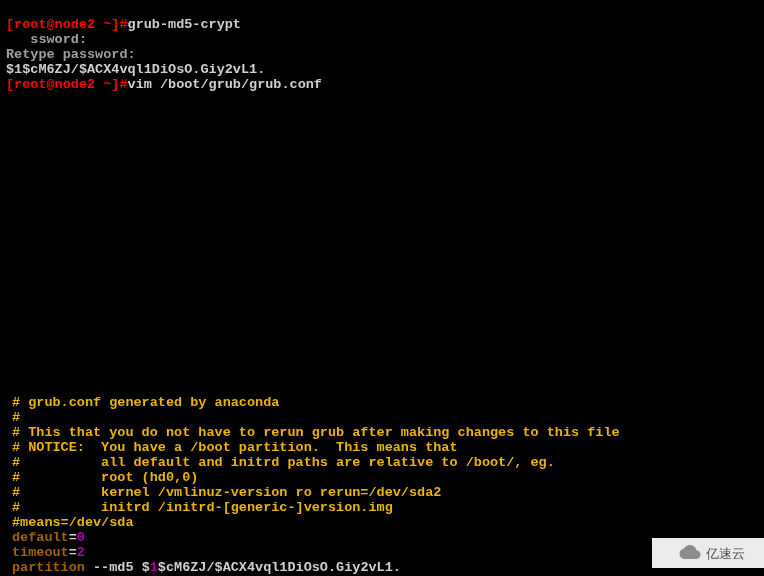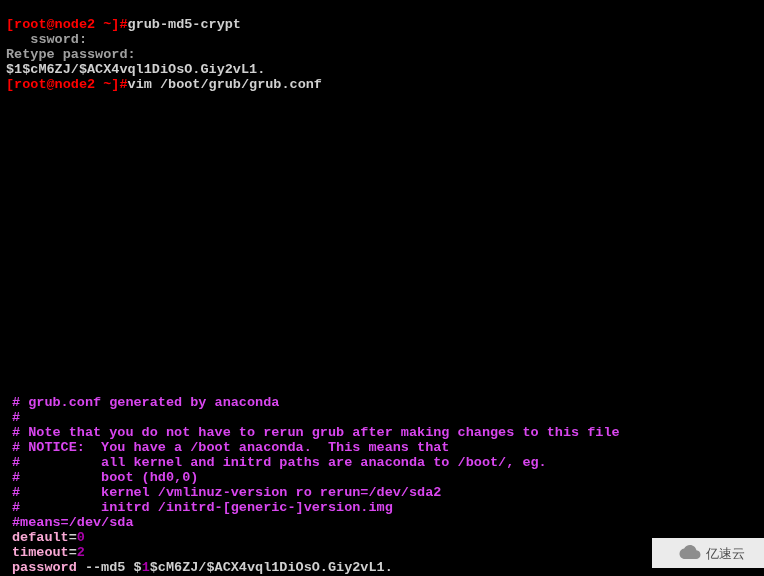--- a/index.html
+++ b/index.html
@@ -18,22 +18,22 @@
       position: relative;
     }
     .terminal {
       padding: 2px 6px;
       white-space: pre;
       font-weight: bold;
     }
     .prompt-red { color: #ff0000; }
     .white { color: #d0d0d0; }
     .gray { color: #a0a0a0; }
-    .cyan { color: #d946ef; }
-    .brown { color: #f9a8d4; }
+    .cyan { color: #eab308; }
+    .brown { color: #a16207; }
     .orange { color: #dd7700; }
     .magenta { color: #aa00aa; }
     .section-top {
       padding-bottom: 0;
     }
     .section-bottom {
       position: absolute;
       top: 378px;
       left: 6px;
     }
@@ -70,30 +70,30 @@
 <span class="prompt-red">[root@node2 ~]#</span><span class="white">grub-md5-crypt</span>
 <span class="gray">   ssword:</span>
 <span class="gray">Retype password:</span>
 <span class="white">$1$cM6ZJ/$ACX4vql1DiOsO.Giy2vL1.</span>
 <span class="prompt-red">[root@node2 ~]#</span><span class="white">vim /boot/grub/grub.conf</span>
 </div>
 
 <div class="terminal section-bottom">
 <span class="cyan"># grub.conf generated by anaconda</span>
 <span class="cyan">#</span>
-<span class="cyan"># Note that you do not have to rerun grub after making changes to this file</span>
-<span class="cyan"># NOTICE:  You have a /boot anaconda.  This means that</span>
-<span class="cyan">#          all kernel and initrd paths are anaconda to /boot/, eg.</span>
-<span class="cyan">#          boot (hd0,0)</span>
+<span class="cyan"># This that you do not have to rerun grub after making changes to this file</span>
+<span class="cyan"># NOTICE:  You have a /boot partition.  This means that</span>
+<span class="cyan">#          all default and initrd paths are relative to /boot/, eg.</span>
+<span class="cyan">#          root (hd0,0)</span>
 <span class="cyan">#          kernel /vmlinuz-version ro rerun=/dev/sda2</span>
 <span class="cyan">#          initrd /initrd-[generic-]version.img</span>
 <span class="cyan">#means=/dev/sda</span>
 <span class="brown">default</span><span class="white">=</span><span class="magenta">0</span>
 <span class="brown">timeout</span><span class="white">=</span><span class="magenta">2</span>
-<span class="brown">password</span><span class="white"> --md5 $</span><span class="magenta">1</span><span class="white">$cM6ZJ/$ACX4vql1DiOsO.Giy2vL1.</span>
+<span class="brown">partition</span><span class="white"> --md5 $</span><span class="magenta">1</span><span class="white">$cM6ZJ/$ACX4vql1DiOsO.Giy2vL1.</span>
 <span class="white">splashimage</span><span class="white">=</span><span class="orange">(hd0,0)</span><span class="white">/grub/splash.xpm.gz</span>
 </div>
 
 <div class="watermark">
   <span class="watermark-icon">
     <svg viewBox="0 0 24 16">
         <path d="M19.35 6.04C18.67 2.59 15.64 0 12 0 9.11 0 6.6 1.64 5.35 4.04 2.34 4.36 0 6.91 0 10c0 3.31 2.69 6 6 6h13c2.76 0 5-2.24 5-5 0-2.64-2.05-4.78-4.65-4.96z"></path>
       </svg>
   </span>
   <span>亿速云</span>

